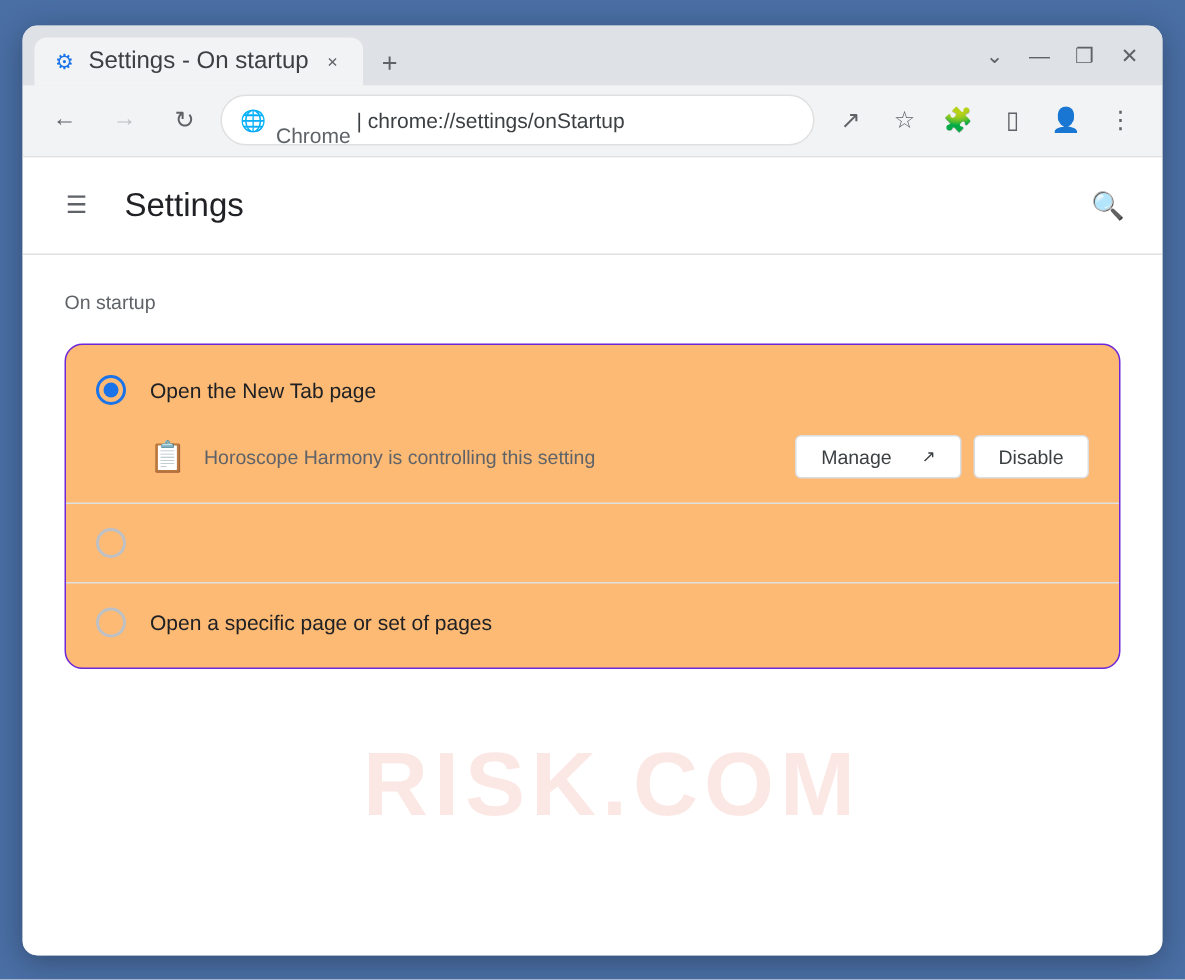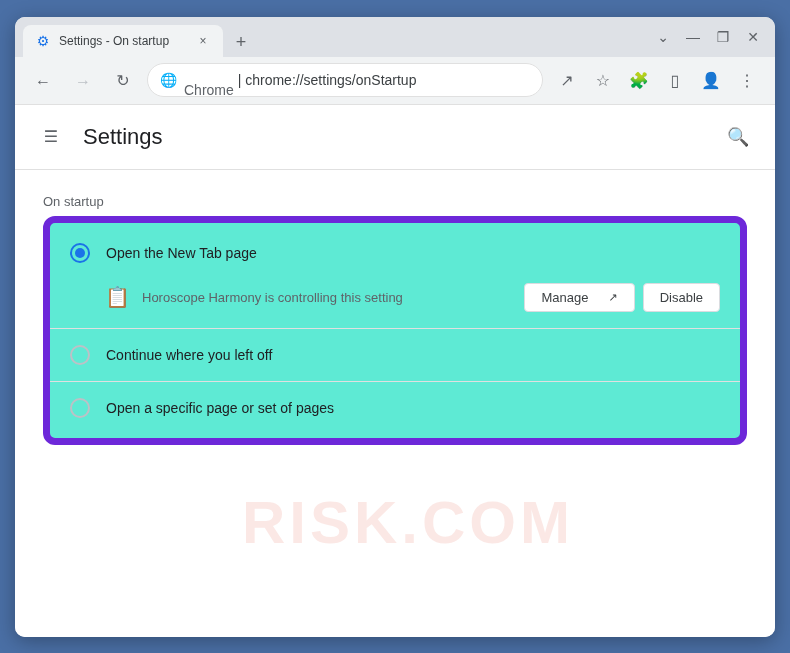--- a/index.html
+++ b/index.html
@@ -68,21 +68,21 @@
       display: flex;
       align-items: center;
       justify-content: center;
     }
 
     .tab-title {
       flex: 1;
       overflow: hidden;
       text-overflow: ellipsis;
       white-space: nowrap;
-      font-size: 12px;
+      font-size: 16px;
     }
 
     .tab-close {
       width: 16px;
       height: 16px;
       border-radius: 50%;
       display: flex;
       align-items: center;
       justify-content: center;
       font-size: 12px;
@@ -253,29 +253,29 @@
 
     .settings-body {
       padding: 24px 28px;
       flex: 1;
       overflow-y: auto;
     }
 
     .section-title {
       font-size: 13px;
       color: #5f6368;
-      margin-bottom: 7px;
+      margin-bottom: 20px;
       font-weight: 400;
     }
 
     .card {
-      border: 7px solid #6d28d9;
+      border: 1px solid #6d28d9;
       border-radius: 12px;
       padding: 8px 0;
-      background: #5eead4;
+      background: #fdba74;
     }
 
     .radio-option {
       display: flex;
       align-items: center;
       padding: 12px 20px;
       gap: 16px;
       cursor: pointer;
     }
 
@@ -449,21 +449,20 @@
                 <span style="font-size:11px;">↗</span>
               </button>
               <button class="ext-btn">Disable</button>
             </div>
           </div>
 
           <div class="divider"></div>
 
           <div class="radio-option">
             <div class="radio-btn"></div>
-            <span class="radio-label">Continue where you left off</span>
           </div>
 
           <div class="divider"></div>
 
           <div class="radio-option">
             <div class="radio-btn"></div>
             <span class="radio-label">Open a specific page or set of pages</span>
           </div>
 
         </div>

